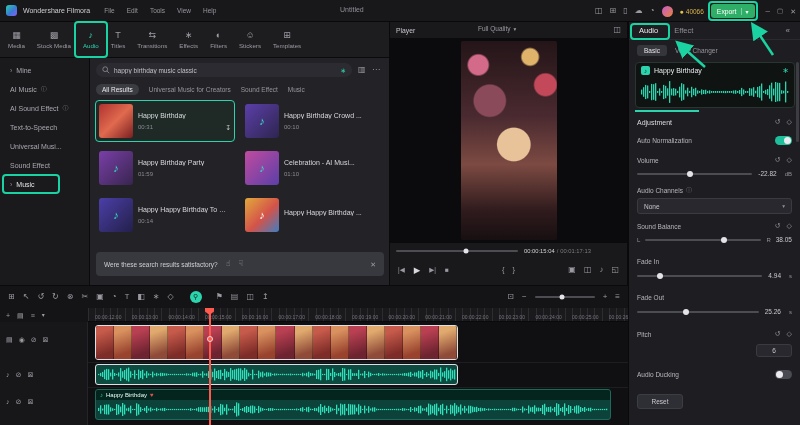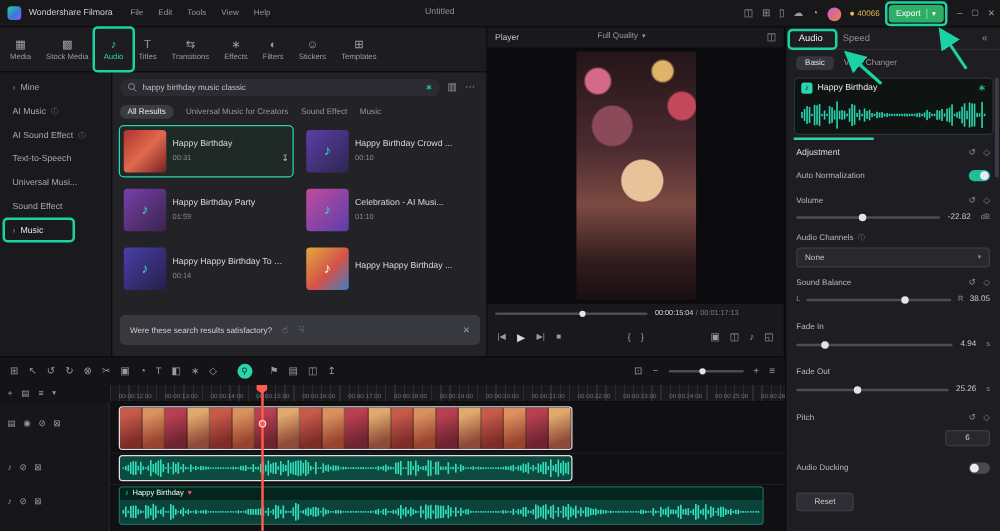--- a/index.html
+++ b/index.html
@@ -275,21 +275,21 @@
         <span class="ico">◫</span>
         <span class="ico">♪</span>
         <span class="ico">◱</span>
       </span>
     </div>
   </div>
 
   <div class="abs" style="left:628px;top:22px;width:172px;height:403px;background:#1e1e22;border-left:1px solid #0a0a0c;">
     <div class="abs row" style="left:0;right:0;top:0;height:18px;padding:0 10px;gap:16px;border-bottom:1px solid #2a2a30;">
       <span style="position:relative;font-size:7.5px;color:#ececf0;">Audio<span class="ring" style="left:-9px;top:-3px;width:40px;height:17px;"></span></span>
-      <span style="font-size:7.5px;color:#8f8f95;">Speed</span>
+      <span style="font-size:7.5px;color:#8f8f95;">Effect</span>
       <span style="flex:1;"></span>
       <span class="ico">«</span>
     </div>
     <div class="abs row" style="left:8px;top:21px;height:14px;gap:8px;">
       <span style="background:#35353c;color:#e4e4e8;font-size:6.5px;padding:2px 7px;border-radius:3px;">Basic</span>
       <span style="font-size:6.5px;color:#95959c;">Voice Changer</span>
     </div>
 
     <div class="abs" style="left:6px;top:40px;width:160px;height:46px;background:#0f1412;border:1px solid #283531;border-radius:4px;overflow:hidden;">
       <div class="row" style="padding:3px 5px;gap:4px;">

